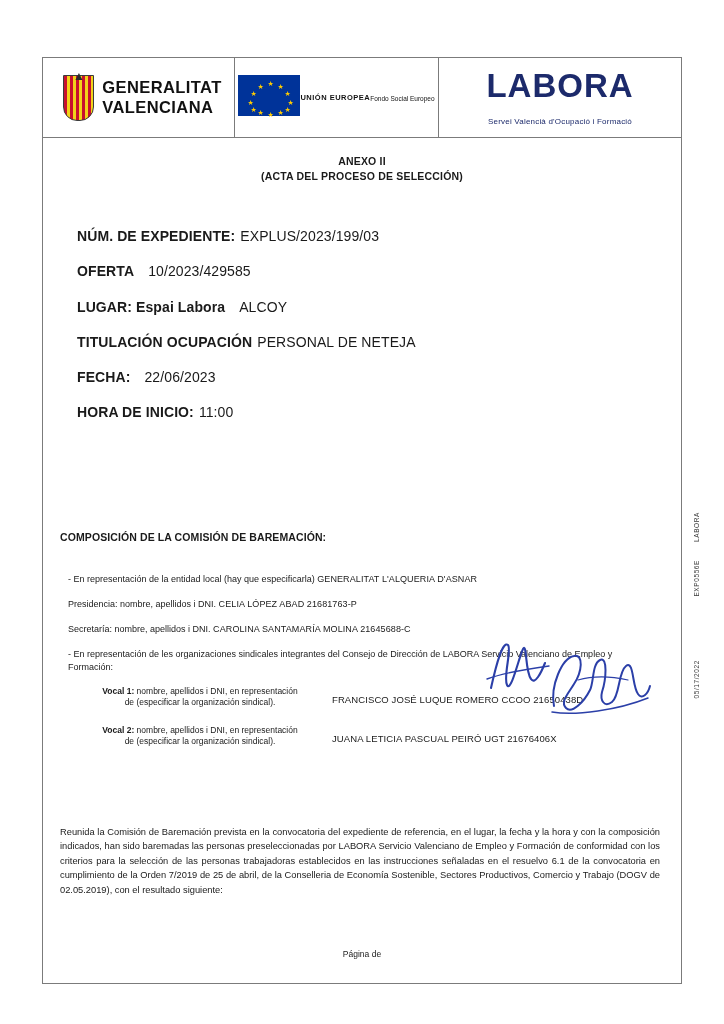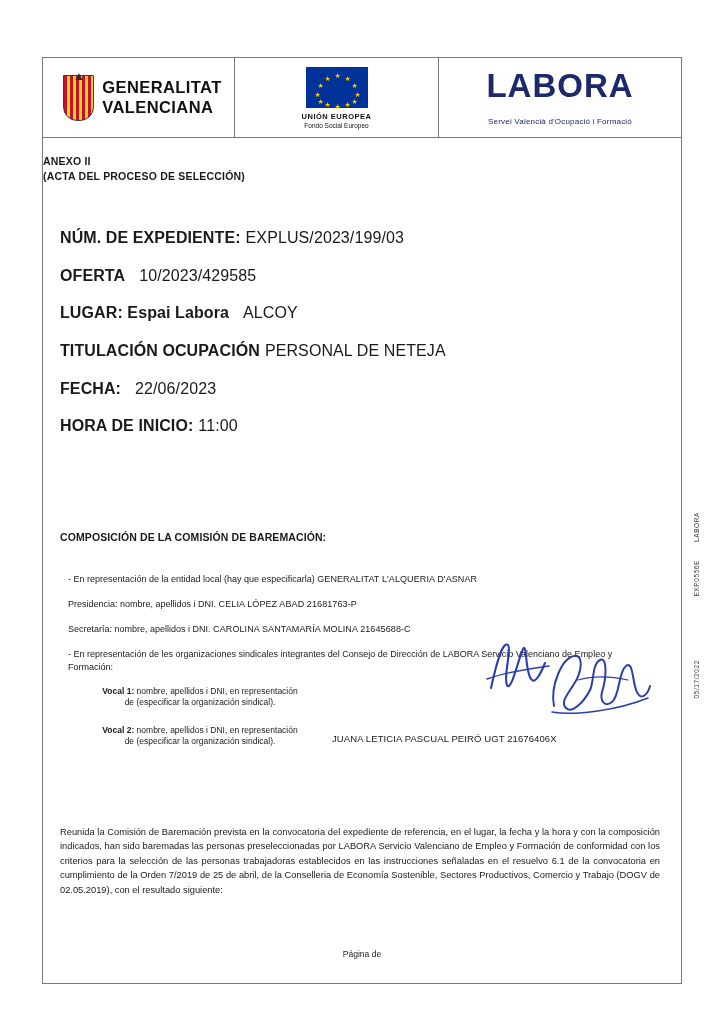--- a/index.html
+++ b/index.html
@@ -42,21 +42,21 @@
     border-bottom: 1px solid #7b7b7b;
   }
   .header-cell {
     box-sizing: border-box;
     display: flex;
     align-items: center;
     justify-content: center;
     height: 100%;
   }
   .hc-1 { width: 192px; border-right: 1px solid #7b7b7b; }
-  .hc-2 { width: 204px; border-right: 1px solid #7b7b7b; flex-direction: column; }
+  .hc-2 { width: 204px; border-right: 1px solid #7b7b7b; flex-direction: row; }
   .hc-3 { flex: 1; flex-direction: column; }
 
   
   .gva-wrap {
     display: flex;
     align-items: center;
     gap: 8px;
     padding-left: 8px;
   }
   .gva-shield {
@@ -135,38 +135,39 @@
     margin-top: 15px;
     letter-spacing: 0.2px;
   }
 
   
   .doc-title {
     position: absolute;
     top: 96px;
     left: 0;
     width: 100%;
-    text-align: left;
+    text-align: center;
     font-size: 10.5px;
     font-weight: bold;
     line-height: 1.45;
     letter-spacing: 0.2px;
   }
 
   
   .fields {
     position: absolute;
     left: 17px;
     top: 170px;
     width: 600px;
   }
   .field-row {
     margin-bottom: 18.5px;
-    font-size: 16px;
+    font-size: 14px;
     line-height: 1.2;
+    margin-left: 17px;
   }
   .field-label {
     font-weight: bold;
     letter-spacing: 0.1px;
   }
   .field-value {
     font-weight: normal;
     letter-spacing: 0.1px;
   }
   .gap-sm { display: inline-block; width: 5px; }
@@ -364,20 +365,21 @@
 
       <div class="cb-line cb-indent" style="width:560px;">- En representación  de les organizaciones sindicales integrantes del Consejo de Dirección de LABORA Servicio Valenciano de Empleo y Formación:</div>
 
       <div class="vocal-block">
         <div class="vocal-left">
           <div>
             <span class="bold">Vocal 1:</span><span> nombre, apellidos i DNI, en representación</span>
           </div>
           <div>de (especificar la organización sindical).</div>
         </div>
+        <div class="vocal-right">FRANCISCO JOSÉ LUQUE ROMERO CCOO  21650438D</div>
       </div>
 
       <div class="vocal-block">
         <div class="vocal-left">
           <div>
             <span class="bold">Vocal 2:</span><span> nombre, apellidos i DNI, en representación</span>
           </div>
           <div>de (especificar la organización sindical).</div>
         </div>
         <div class="vocal-right">JUANA LETICIA PASCUAL PEIRÓ  UGT  21676406X</div>

